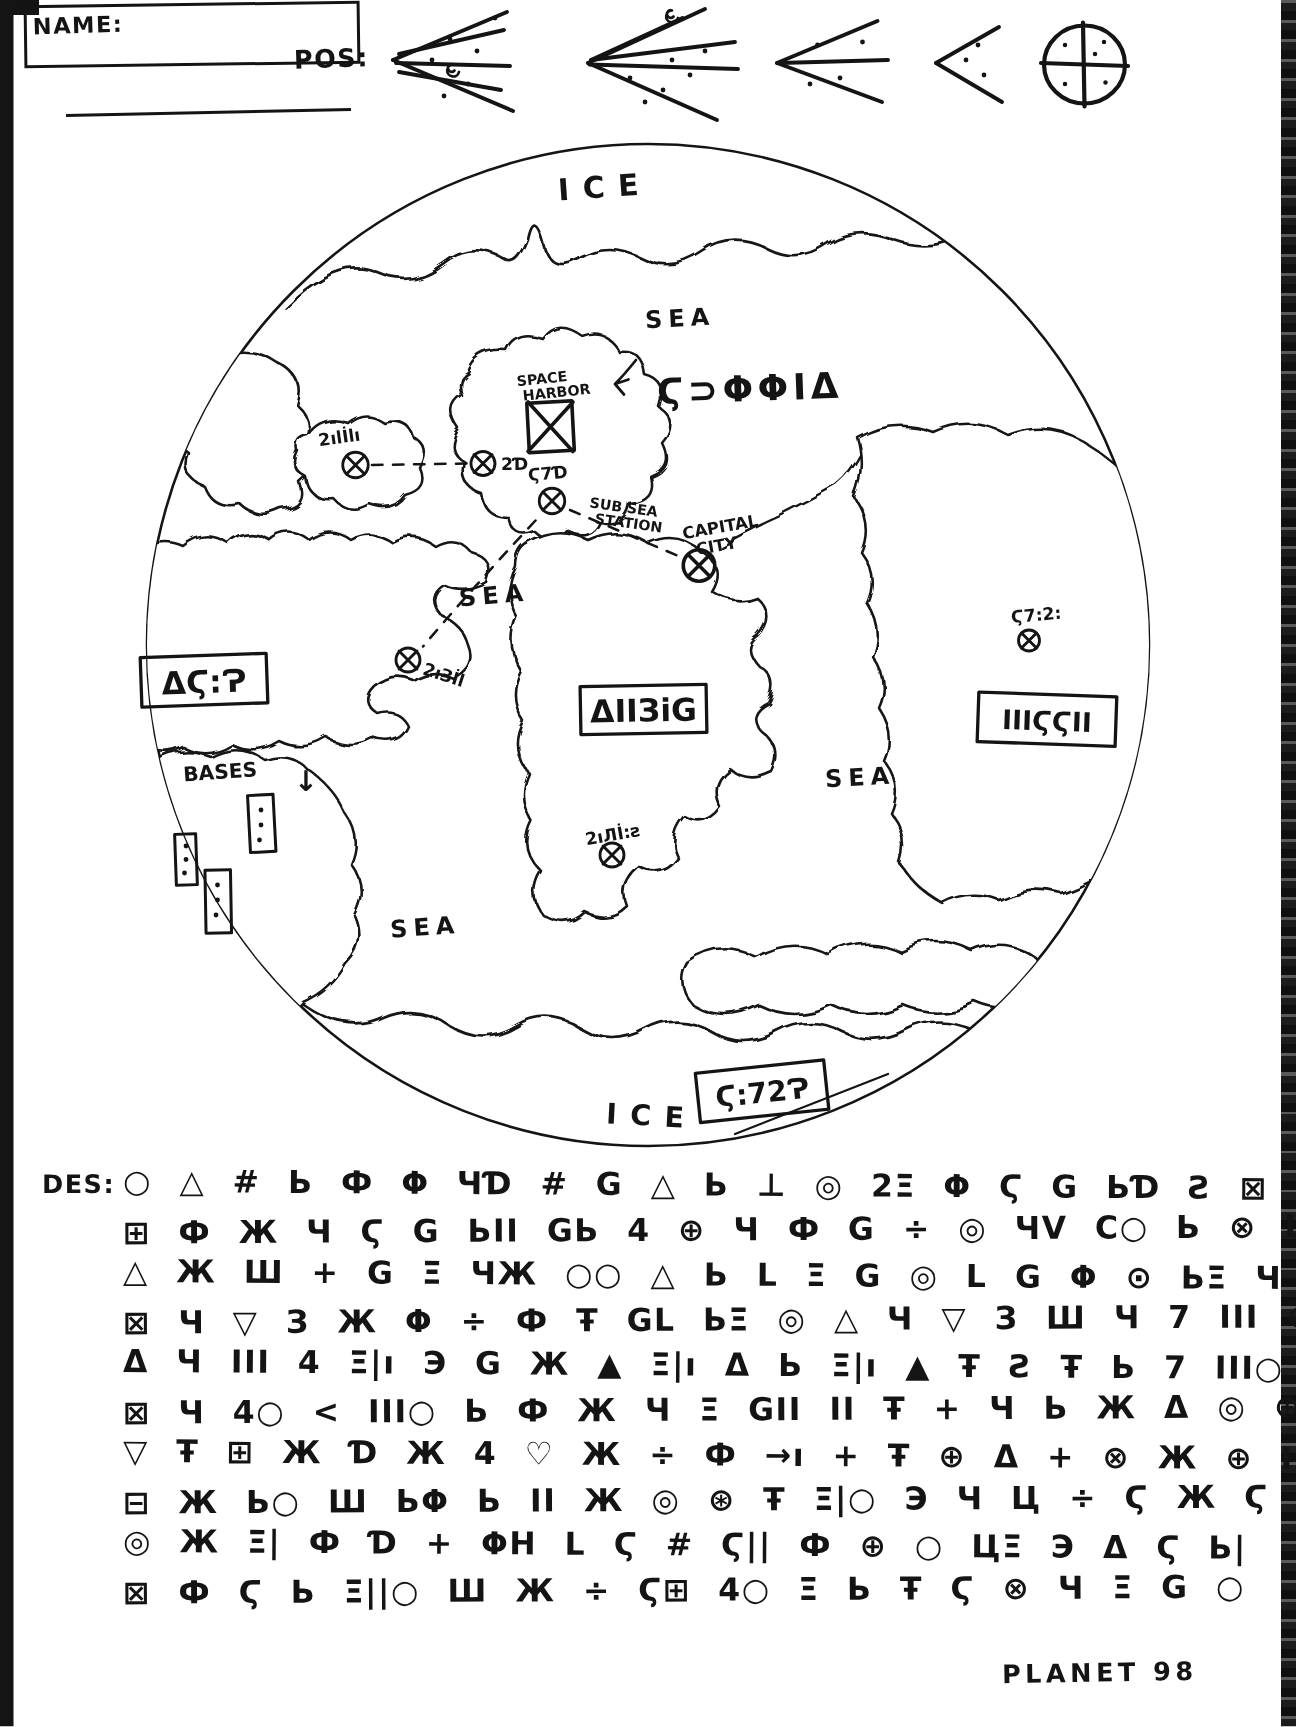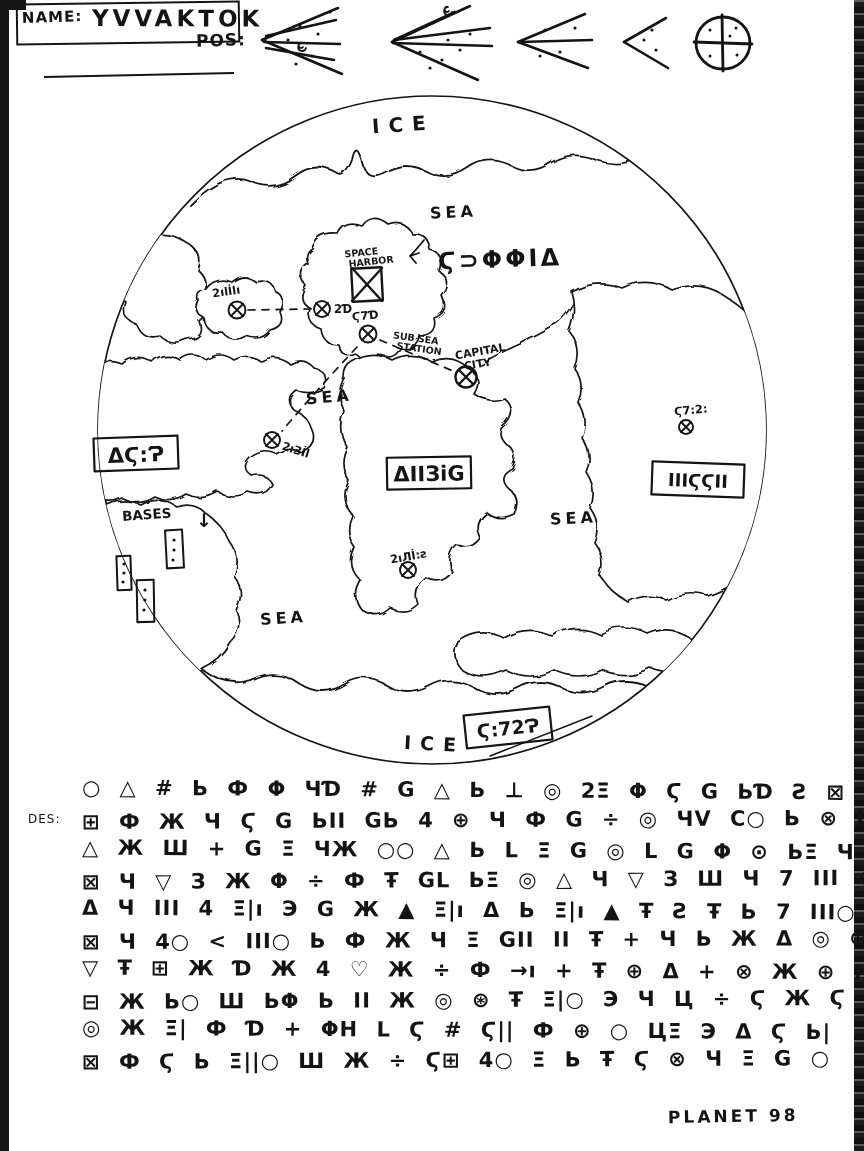--- a/index.html
+++ b/index.html
@@ -15,40 +15,39 @@
     background:repeating-linear-gradient(0deg,#1c1c1c 0 5px,#5a5a5a 5px 7px,#101010 7px 13px);}
   .scan-corner{left:0;top:0;width:26px;height:10px;background:#141414;}
   
   .name-box{left:16px;top:2px;width:224px;height:42px;border:2.5px solid #141414;
     transform:rotate(-0.8deg);display:flex;align-items:flex-start;padding:2px 4px;box-sizing:border-box;}
   .name-label{font-size:15px;font-weight:bold;letter-spacing:1px;transform:rotate(-1deg);margin-top:1px;}
   .name-value{font-size:23px;font-weight:bold;letter-spacing:4px;margin-left:10px;transform:rotate(1deg);}
   .name-underline{left:44px;top:74px;width:190px;border-top:2.5px solid #141414;transform:rotate(-1.2deg);}
   .pos-label{left:196px;top:30px;font-size:17px;font-weight:bold;letter-spacing:1px;transform:rotate(-2deg);}
   
-  .des-label{left:28px;top:812px;font-size:12px;font-weight:normal;letter-spacing:1px;}
+  .des-label{left:28px;top:780px;font-size:17px;font-weight:bold;letter-spacing:1px;}
   .des-rows{left:82px;top:775px;width:776px;}
   .des-row{font-size:21px;line-height:30px;letter-spacing:1px;word-spacing:10px;
     white-space:nowrap;font-weight:bold;}
   .des-row:nth-child(odd){transform:rotate(0.35deg);}
   .des-row:nth-child(even){transform:rotate(-0.3deg);}
   .footer-label{left:668px;top:1106px;font-size:17px;font-weight:bold;letter-spacing:3px;transform:rotate(-1deg);}
   svg text{fill:#141414;}
   .hand{stroke:#141414;fill:none;stroke-linecap:round;stroke-linejoin:round;}
 </style>
 </head>
 <body>
 
 <div class="abs scan-left"></div>
 <div class="abs scan-right"></div>
 <div class="abs scan-corner"></div>
 
 <div class="abs name-box">
   <span class="name-label">NAME:</span>
-  <span class="name-value">YVVAKTOK</span>
 </div>
 <div class="abs name-underline"></div>
 <div class="abs pos-label">POS:</div>
 
 <svg class="abs" style="left:0;top:0" width="864" height="1151" viewBox="0 0 864 1151">
   <defs>
     <clipPath id="clipPlanet">
         <circle cx="432" cy="430" r="334"></circle>
       </clipPath>
     <filter id="rough" x="-10%" y="-10%" width="120%" height="120%">

